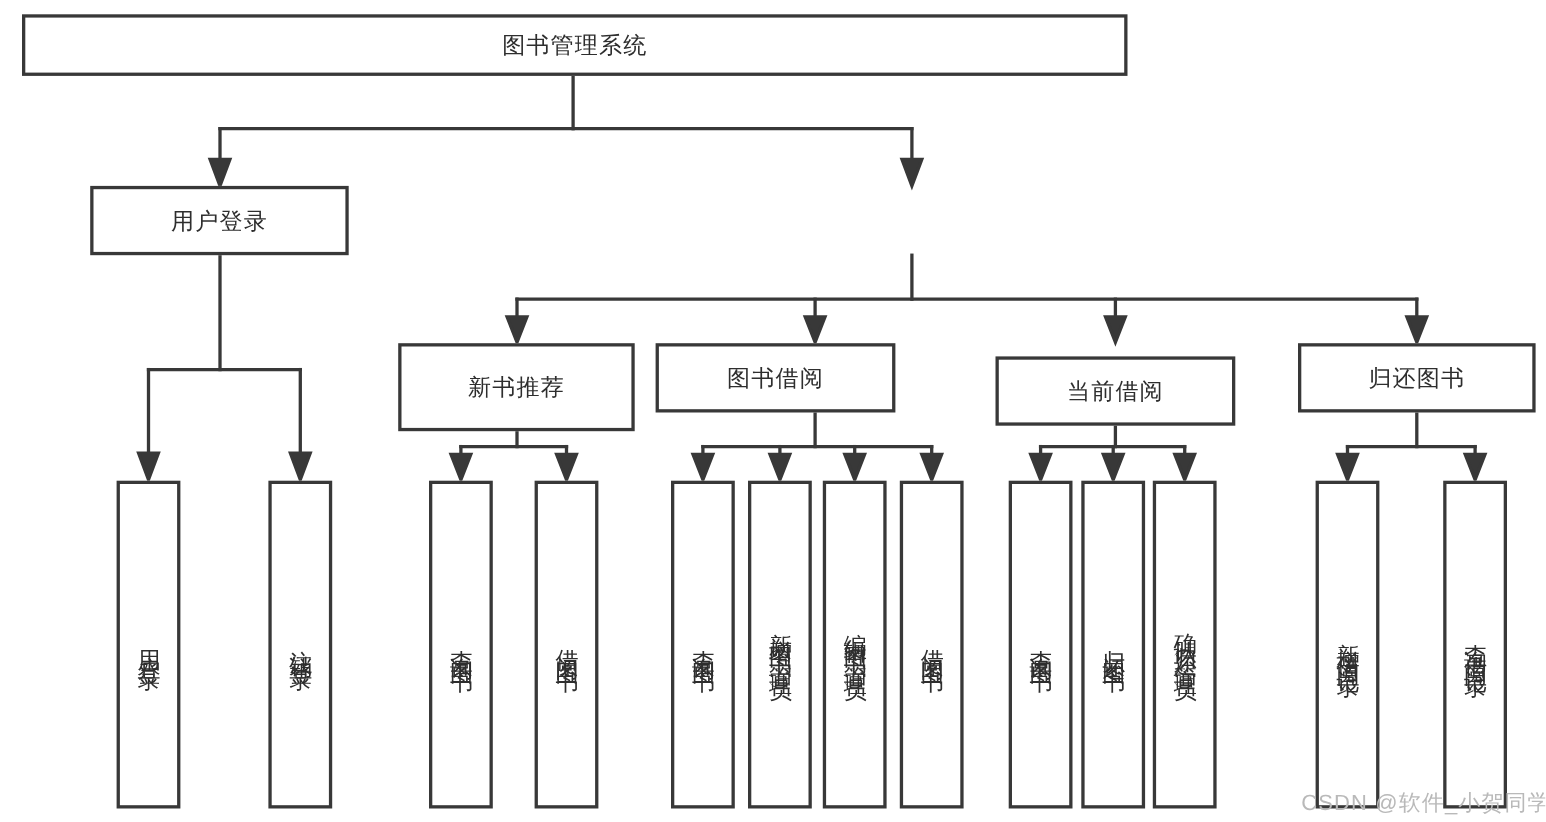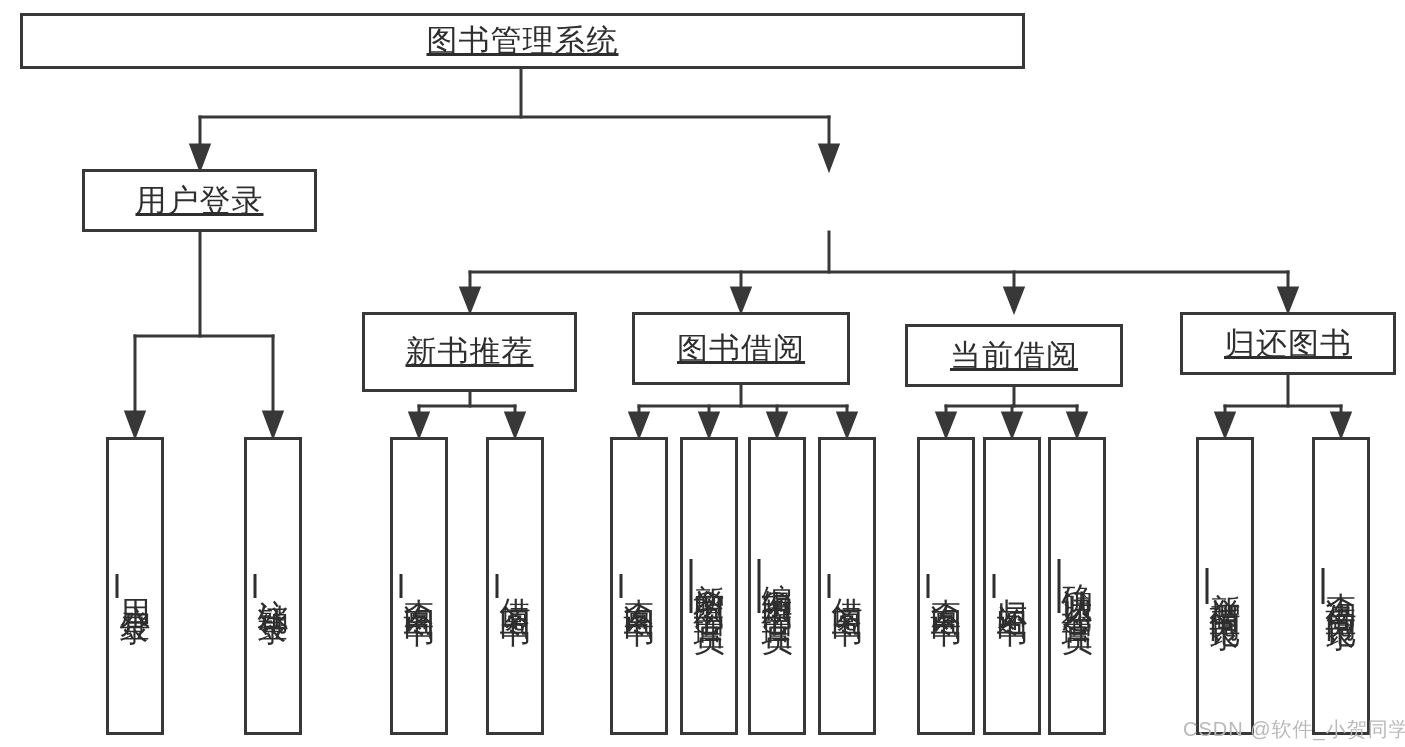--- a/index.html
+++ b/index.html
@@ -8,21 +8,21 @@
     font-family:"Liberation Sans","DejaVu Sans",sans-serif;
   }
   #stage{
     position:relative;width:1405px;height:747px;background:#fff;overflow:hidden;
   }
   .connectors{position:absolute;left:0;top:0;}
   .box{
     position:absolute;box-sizing:border-box;
     border:3px solid #383838;background:#fff;
     display:flex;align-items:center;justify-content:center;
-    color:#2e2e2e;font-size:31px;z-index:2;text-decoration:underline;
+    color:#2e2e2e;font-size:21px;z-index:2;
   }
   .box.h span{letter-spacing:1px;white-space:nowrap;}
   .box.v span{
     writing-mode:vertical-rl;
     letter-spacing:6px;line-height:1;
   }
   .watermark{
     position:absolute;left:1183px;top:716px;z-index:6;
     font-size:20px;color:#b9b9b9;letter-spacing:1px;white-space:nowrap;
   }
@@ -98,21 +98,21 @@
     <span>图书管理系统</span>
   </div>
 
   <div class="box h" style="left:82px;top:169px;width:235px;height:63px">
     <span>用户登录</span>
   </div>
 
   <div class="box h" style="left:362px;top:312px;width:215px;height:80px">
     <span>新书推荐</span>
   </div>
-  <div class="box h" style="left:632px;top:312px;width:218px;height:73px">
+  <div class="box h" style="left:596px;top:312px;width:218px;height:63px">
     <span>图书借阅</span>
   </div>
   <div class="box h" style="left:905px;top:324px;width:218px;height:63px">
     <span>当前借阅</span>
   </div>
   <div class="box h" style="left:1180px;top:312px;width:216px;height:63px">
     <span>归还图书</span>
   </div>
 
   <div class="box v" style="left:106px;top:437px;width:58px;height:298px">

